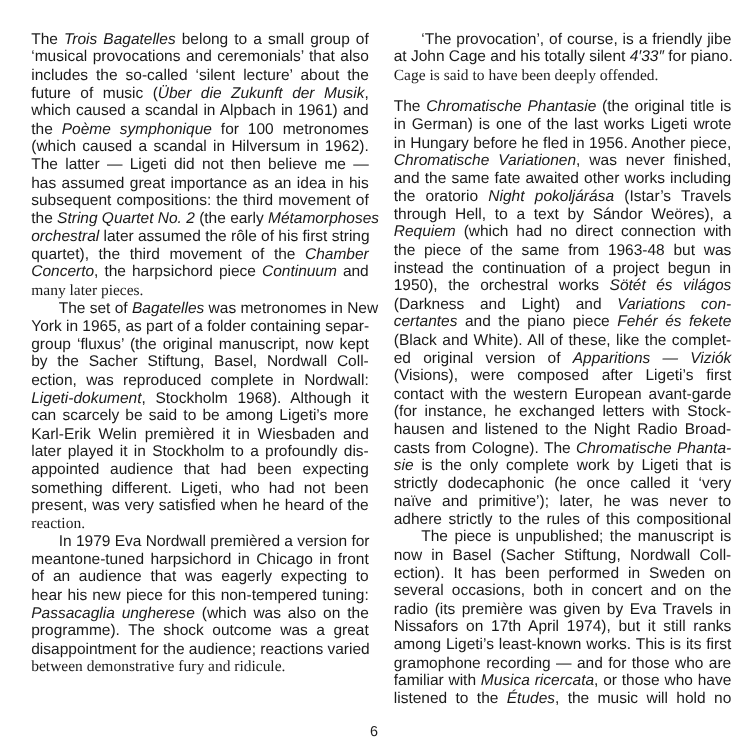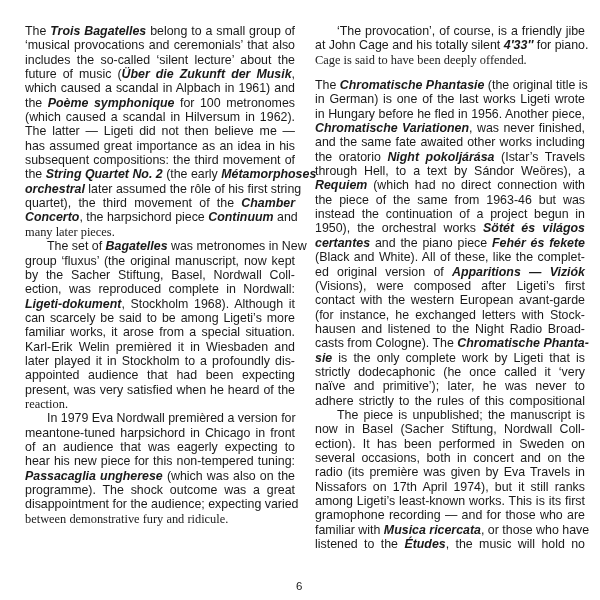--- a/index.html
+++ b/index.html
@@ -5,21 +5,21 @@
     html, body { margin: 0; padding: 0; background: #ffffff; }
     body { width: 600px; height: 600px; position: relative; overflow: hidden;
            font-family: "Liberation Sans", sans-serif; color: #1a1a1a; }
     .col { position: absolute; top: 24px; width: 270px; font-size: 12.4px; line-height: 14.35px; }
     .col.left { left: 25px; }
     .col.right { left: 315px; width: 270px; }
     .line { display: block; white-space: nowrap; text-align: justify; text-align-last: justify; height: 14.35px; }
     .line.last { text-align-last: left; font-family: Liberation Serif, serif; }
     .line.indent { padding-left: 22px; }
     .gap { height: 11px; }
-    i { font-style: italic; font-weight: bold; }
+    i { font-style: italic; }
     .page-number { position: absolute; left: 296px; top: 580px; font-size: 11.5px; }
   </style>
 </head>
 <body>
 
 <div class="col left">
     <div>
       <span class="line"><span>The </span><i>Trois Bagatelles</i><span> belong to a small group of</span></span>
       <span class="line"><span>‘musical provocations and ceremonials’ that also</span></span>
       <span class="line"><span>includes the so-called ‘silent lecture’ about the</span></span>
@@ -31,62 +31,64 @@
       <span class="line"><span>has assumed great importance as an idea in his</span></span>
       <span class="line"><span>subsequent compositions: the third movement of</span></span>
       <span class="line"><span>the </span><i>String Quartet No. 2</i><span> (the early </span><i>Métamorphoses</i></span>
       <span class="line"><i>orchestral</i><span> later assumed the rôle of his first string</span></span>
       <span class="line"><span>quartet), the third movement of the </span><i>Chamber</i></span>
       <span class="line"><i>Concerto</i><span>, the harpsichord piece </span><i>Continuum</i><span> and</span></span>
       <span class="line last"><span>many later pieces.</span></span>
     </div>
     <div>
       <span class="line indent"><span>The set of </span><i>Bagatelles</i><span> was metronomes in New</span></span>
+      <span class="line"><span>York in 1965, as part of a folder containing separ-</span></span>
       <span class="line"><span>group ‘fluxus’ (the original manuscript, now kept</span></span>
       <span class="line"><span>by the Sacher Stiftung, Basel, Nordwall Coll-</span></span>
       <span class="line"><span>ection, was reproduced complete in Nordwall:</span></span>
       <span class="line"><i>Ligeti-dokument</i><span>, Stockholm 1968). Although it</span></span>
       <span class="line"><span>can scarcely be said to be among Ligeti’s more</span></span>
-      <span class="line"><span>familiar works, it arose from a special situation.</span></span>
       <span class="line"><span>Karl-Erik Welin premièred it in Wiesbaden and</span></span>
       <span class="line"><span>later played it in Stockholm to a profoundly dis-</span></span>
       <span class="line"><span>appointed audience that had been expecting</span></span>
+      <span class="line"><span>something different. Ligeti, who had not been</span></span>
       <span class="line"><span>present, was very satisfied when he heard of the</span></span>
       <span class="line last"><span>reaction.</span></span>
     </div>
     <div>
       <span class="line indent"><span>In 1979 Eva Nordwall premièred a version for</span></span>
       <span class="line"><span>meantone-tuned harpsichord in Chicago in front</span></span>
       <span class="line"><span>of an audience that was eagerly expecting to</span></span>
       <span class="line"><span>hear his new piece for this non-tempered tuning:</span></span>
       <span class="line"><i>Passacaglia ungherese</i><span> (which was also on the</span></span>
       <span class="line"><span>programme). The shock outcome was a great</span></span>
-      <span class="line"><span>disappointment for the audience; expecting varied</span></span>
+      <span class="line"><span>disappointment for the audience; reactions varied</span></span>
       <span class="line last"><span>between demonstrative fury and ridicule.</span></span>
     </div>
   </div>
 <div class="col right">
     <div>
       <span class="line indent"><span>‘The provocation’, of course, is a friendly jibe</span></span>
       <span class="line"><span>at John Cage and his totally silent </span><i>4′33″</i><span> for piano.</span></span>
       <span class="line last"><span>Cage is said to have been deeply offended.</span></span>
     </div>
     <div class="gap"></div>
     <div>
       <span class="line"><span>The </span><i>Chromatische Phantasie</i><span> (the original title is</span></span>
       <span class="line"><span>in German) is one of the last works Ligeti wrote</span></span>
       <span class="line"><span>in Hungary before he fled in 1956. Another piece,</span></span>
       <span class="line"><i>Chromatische Variationen</i><span>, was never finished,</span></span>
       <span class="line"><span>and the same fate awaited other works including</span></span>
       <span class="line"><span>the oratorio </span><i>Night pokoljárása</i><span> (Istar’s Travels</span></span>
       <span class="line"><span>through Hell, to a text by Sándor Weöres), a</span></span>
       <span class="line"><i>Requiem</i><span> (which had no direct connection with</span></span>
-      <span class="line"><span>the piece of the same from 1963-46 but was</span></span>
+      <span class="line"><span>the piece of the same from 1963-48 but was</span></span>
       <span class="line"><span>instead the continuation of a project begun in</span></span>
       <span class="line"><span>1950), the orchestral works </span><i>Sötét és világos</i></span>
+      <span class="line"><span>(Darkness and Light) and </span><i>Variations con-</i></span>
       <span class="line"><i>certantes</i><span> and the piano piece </span><i>Fehér és fekete</i></span>
       <span class="line"><span>(Black and White). All of these, like the complet-</span></span>
       <span class="line"><span>ed original version of </span><i>Apparitions — Viziók</i></span>
       <span class="line"><span>(Visions), were composed after Ligeti’s first</span></span>
       <span class="line"><span>contact with the western European avant-garde</span></span>
       <span class="line"><span>(for instance, he exchanged letters with Stock-</span></span>
       <span class="line"><span>hausen and listened to the Night Radio Broad-</span></span>
       <span class="line"><span>casts from Cologne). The </span><i>Chromatische Phanta-</i></span>
       <span class="line"><i>sie</i><span> is the only complete work by Ligeti that is</span></span>
       <span class="line"><span>strictly dodecaphonic (he once called it ‘very</span></span>

